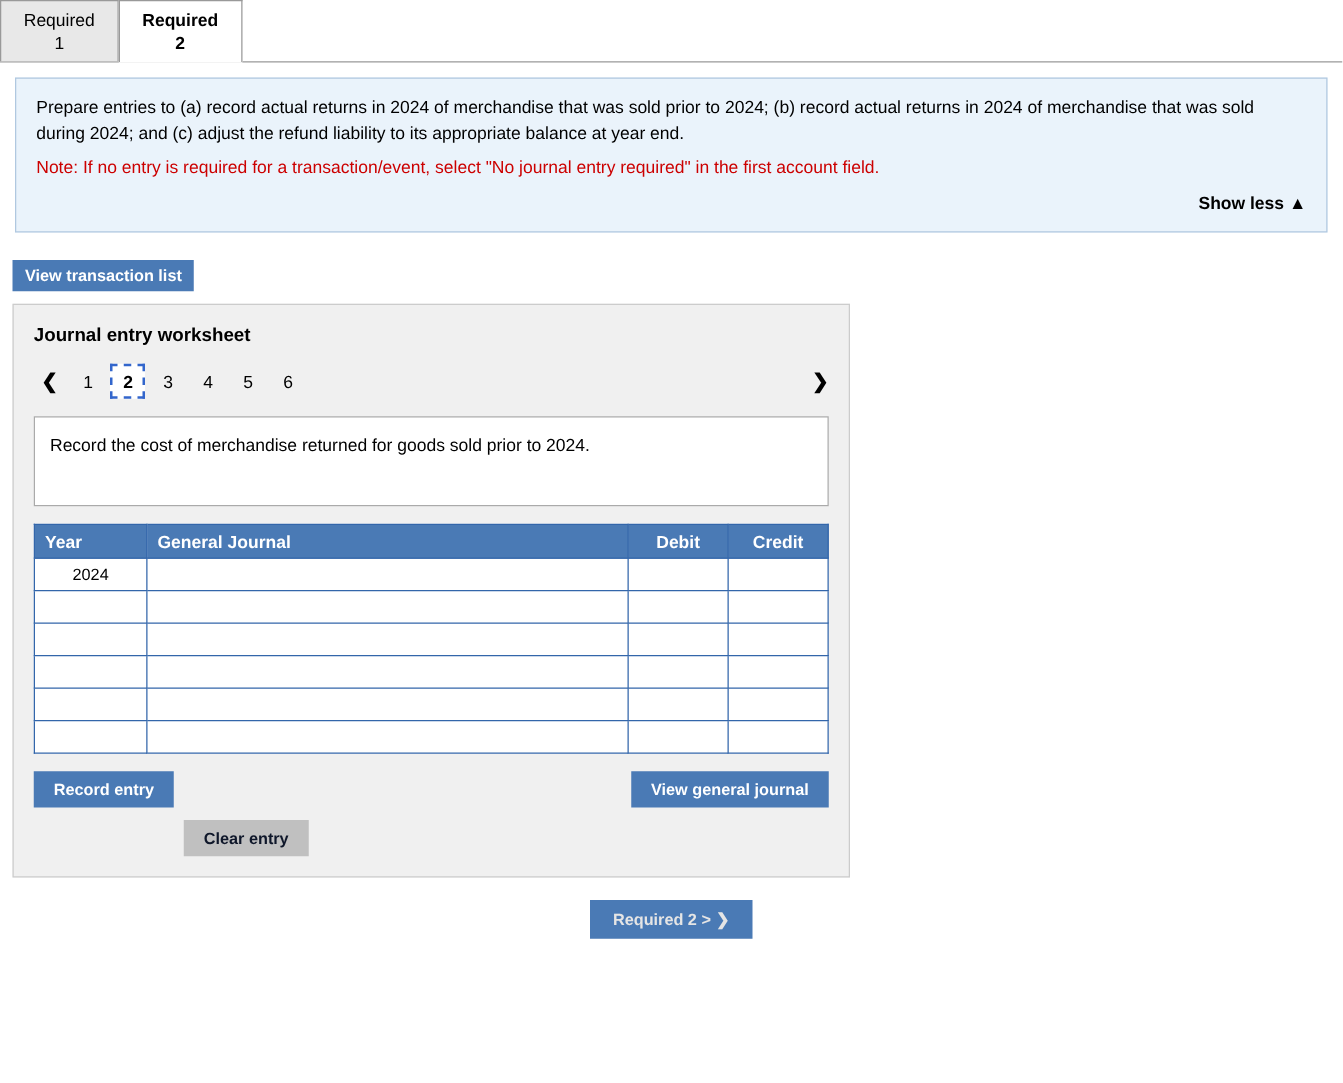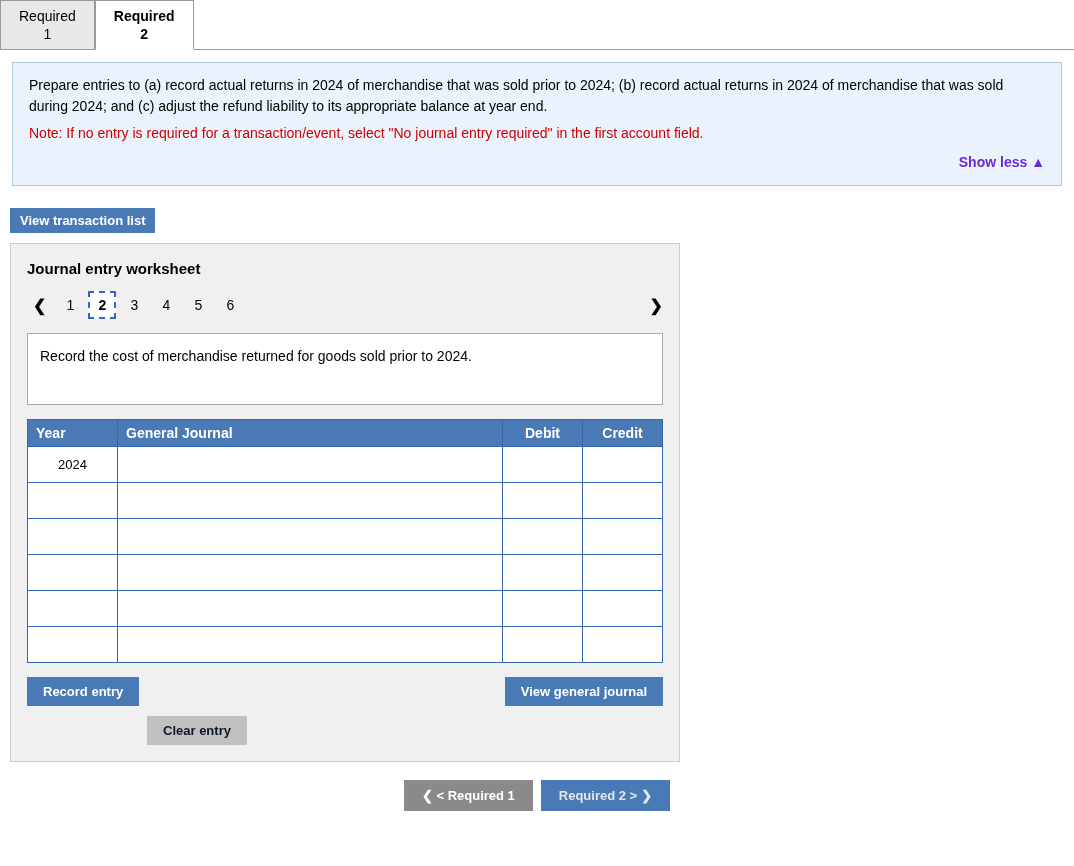--- a/index.html
+++ b/index.html
@@ -43,21 +43,21 @@
       line-height: 1.5;
       font-size: 14px;
     }
     .instructions-box .red-note {
       color: #cc0000;
       margin-top: 6px;
     }
     .show-less {
       text-align: right;
       font-weight: bold;
-      color: #6d28d9;
+      color: #000000;
       font-size: 14px;
       margin-top: 8px;
       cursor: pointer;
     }
 
     .view-transaction-btn {
       display: inline-block;
       background: #4a7ab5;
       color: #fff;
       font-weight: bold;
@@ -149,21 +149,21 @@
       border: 1px solid #3366aa;
       font-size: 14px;
       text-align: center;
     }
     .journal-table th.left {
       text-align: left;
     }
     .journal-table td {
       border: 1px solid #3366aa;
       padding: 3px 6px;
-      height: 36px;
+      height: 26px;
       font-size: 13px;
     }
     .journal-table td.year-cell {
       text-align: center;
       font-size: 13px;
     }
 
     .table-input {
       width: 100%;
       border: none;
@@ -328,24 +328,20 @@
     <div style="flex:1"></div>
     <button class="btn-blue">View general journal</button>
   </div>
   <div class="clear-entry-wrapper">
     <button class="btn-gray">Clear entry</button>
   </div>
 </div>
 
 
 <div class="bottom-nav">
-  <button class="btn-nav-gray">
-    <span>❮</span>
-    <span>&lt; Required 1</span>
-  </button>
   <button class="btn-nav-blue">
     <span>Required 2 &gt;</span>
     <span>❯</span>
   </button>
 </div>
 
 
 
 
 </body></html>

